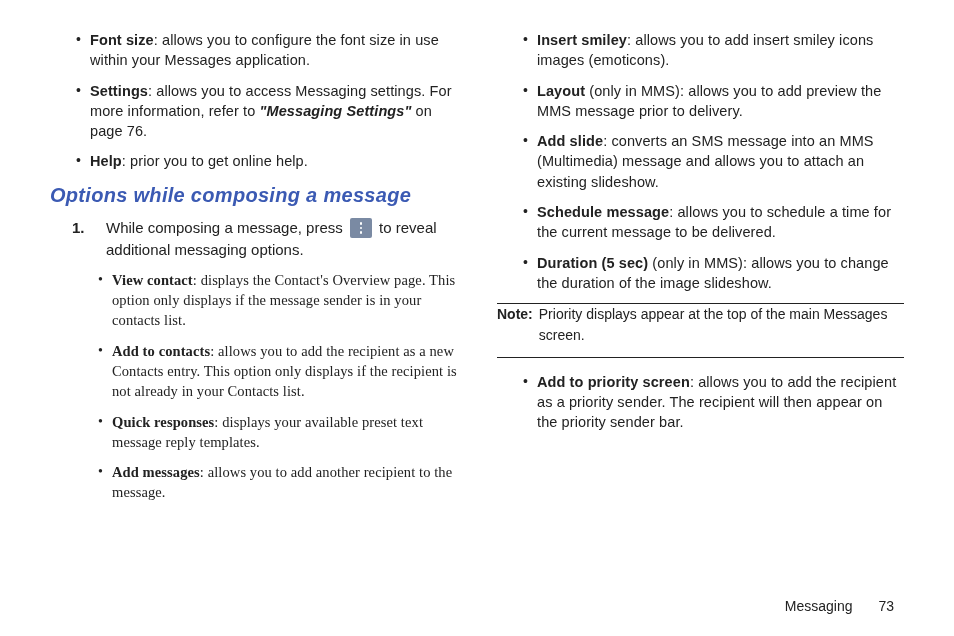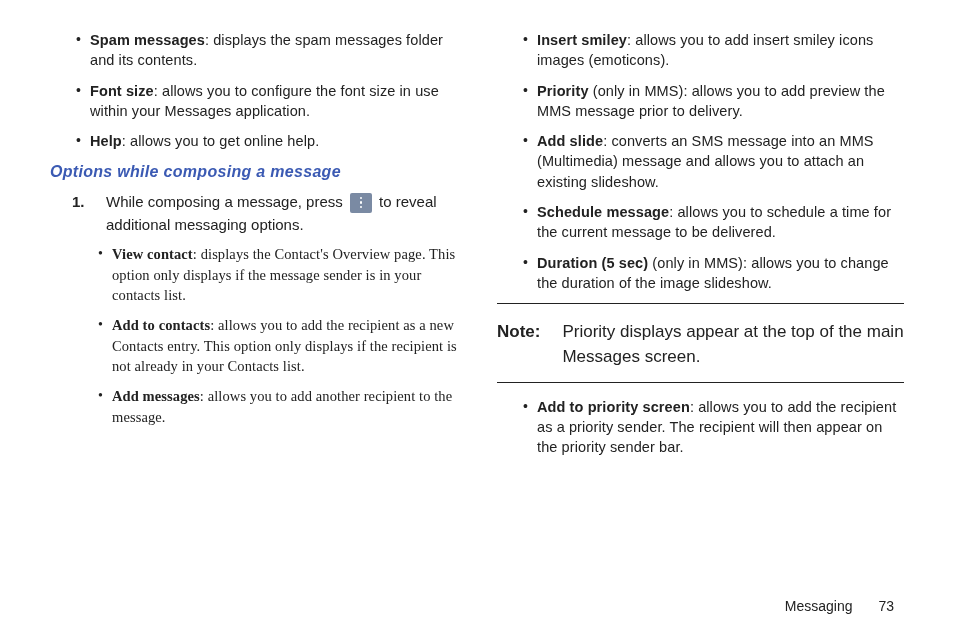--- a/index.html
+++ b/index.html
@@ -4,67 +4,68 @@
   <style>
     * { box-sizing: border-box; margin: 0; padding: 0; }
     html, body { width: 954px; height: 636px; background: #fff; font-family: Arial, Helvetica, sans-serif; color: #222; }
     .page { display: flex; gap: 40px; padding: 30px 50px 30px 50px; }
     .col { flex: 1; }
     .bullet-list { list-style: none; margin: 0; padding: 0; }
     .bullet-item { position: relative; padding-left: 18px; margin-bottom: 10px; line-height: 1.4; font-size: 14.5px; font-stretch: condensed; letter-spacing: 0.1px; }
     .bullet-item::before { content: "•"; position: absolute; left: 4px; top: 0; font-size: 14px; color: #222; }
     .bullet-item b { font-weight: 700; }
     .level2 { margin-left: 22px; }
-    .heading { color: #3b5ab3; font-style: italic; font-weight: 700; font-size: 16px; margin: 12px 0 10px 0; letter-spacing: 0.3px; }
+    .heading { color: #3b5ab3; font-style: italic; font-weight: 700; font-size: 20px; margin: 12px 0 10px 0; letter-spacing: 0.3px; }
     .step-line { display: flex; align-items: flex-start; gap: 14px; margin-bottom: 8px; margin-left: 22px; line-height: 1.5; font-size: 15px; }
     .step-num { font-weight: 700; min-width: 20px; }
     .step-text { flex: 1; }
     .menu-icon { display: inline-flex; vertical-align: middle; width: 22px; height: 20px; background: #7a8aa3; border-radius: 2px; justify-content: center; align-items: center; gap: 2px; flex-direction: column; margin: 0 3px; position: relative; top: -1px; }
     .menu-icon span { display: block; width: 2.5px; height: 2.5px; background: #fff; border-radius: 50%; }
     .ref-italic { font-style: italic; font-weight: 700; }
-    .note-block { border-top: 1px solid #222; border-bottom: 1.5px solid #222; padding: 16px 0 12px 0; margin: 8px 0 14px 0; font-size: 17px; line-height: 1.45; display: flex; gap: 22px; }
+    .note-block { border-top: 1px solid #222; border-bottom: 1.5px solid #222; padding: 0 0 12px 0; margin: 8px 0 14px 0; font-size: 14px; line-height: 1.45; display: flex; gap: 6px; }
     .note-label { font-weight: 700; white-space: nowrap; }
     .footer { position: absolute; bottom: 22px; right: 60px; font-size: 14px; color: #222; }
     .footer .sec { margin-right: 22px; }
   </style>
 </head>
 <body>
 
 <div class="page">
   <div class="col">
     <ul class="bullet-list level2">
-      <li class="bullet-item"><b>Spam messages</b><span>: displays the spam messages folder and its contents.</span></li>
       <li class="bullet-item"><b>Font size</b><span>: allows you to configure the font size in use within your Messages application.</span></li>
-      <li class="bullet-item"><b>Help</b><span>: allows you to get online help.</span></li>
+      <li class="bullet-item"><b>Settings</b><span>: allows you to access Messaging settings. For more information, refer to </span><span class="ref-italic">"Messaging Settings"</span><span> on page 76.</span></li>
+      <li class="bullet-item"><b>Help</b><span>: prior you to get online help.</span></li>
     </ul>
 
     <h3 class="heading">Options while composing a message</h3>
 
     <div class="step-line">
       <span class="step-num">1.</span>
       <span class="step-text">
         <span>While composing a message, press </span><span class="menu-icon">
             <span></span>
             <span></span>
             <span></span>
           </span><span> to reveal additional messaging options.</span>
       </span>
     </div>
 
     <ul class="bullet-list level2" style="margin-left:44px;font-family:Liberation Serif, serif;">
       <li class="bullet-item"><b>View contact</b><span>: displays the Contact's Overview page. This option only displays if the message sender is in your contacts list.</span></li>
       <li class="bullet-item"><b>Add to contacts</b><span>: allows you to add the recipient as a new Contacts entry. This option only displays if the recipient is not already in your Contacts list.</span></li>
+      <li class="bullet-item"><b>Quick responses</b><span>: displays your available preset text message reply templates.</span></li>
       <li class="bullet-item"><b>Add messages</b><span>: allows you to add another recipient to the message.</span></li>
     </ul>
   </div>
 
   <div class="col">
     <ul class="bullet-list level2">
       <li class="bullet-item"><b>Insert smiley</b><span>: allows you to add insert smiley icons images (emoticons).</span></li>
-      <li class="bullet-item"><b>Priority</b><span> (only in MMS): allows you to add preview the MMS message prior to delivery.</span></li>
+      <li class="bullet-item"><b>Layout</b><span> (only in MMS): allows you to add preview the MMS message prior to delivery.</span></li>
       <li class="bullet-item"><b>Add slide</b><span>: converts an SMS message into an MMS (Multimedia) message and allows you to attach an existing slideshow.</span></li>
       <li class="bullet-item"><b>Schedule message</b><span>: allows you to schedule a time for the current message to be delivered.</span></li>
       <li class="bullet-item"><b>Duration (5 sec)</b><span> (only in MMS): allows you to change the duration of the image slideshow.</span></li>
     </ul>
 
     <div class="note-block">
       <span class="note-label">Note:</span>
       <span>Priority displays appear at the top of the main Messages screen.</span>
     </div>
 

